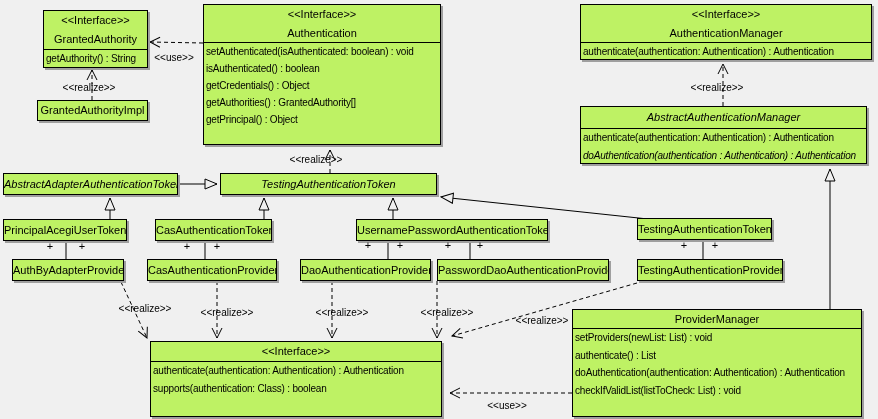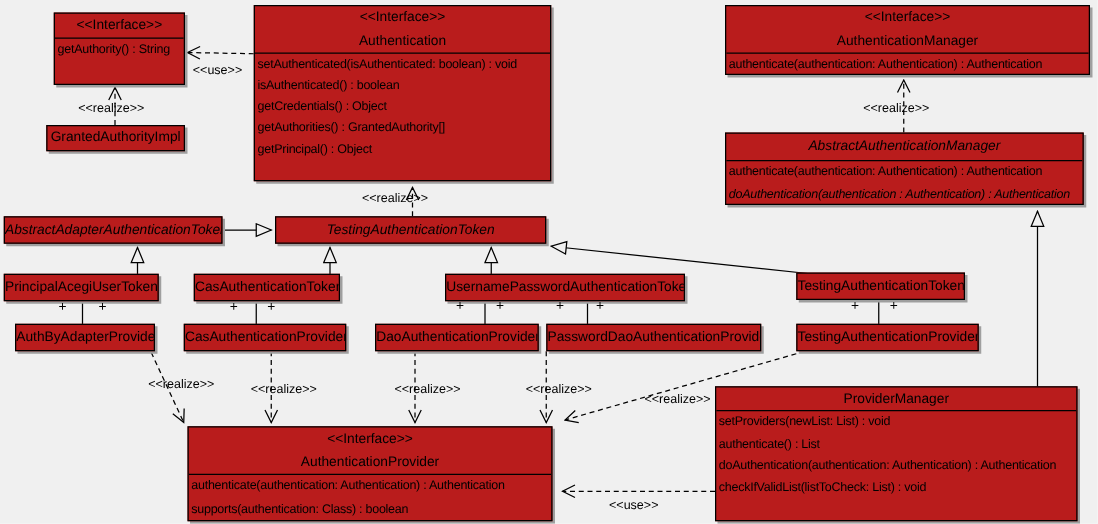--- a/index.html
+++ b/index.html
@@ -3,21 +3,21 @@
 <meta charset="utf-8">
 <style>
   html,body { margin:0; padding:0; }
   #canvas {
     position:relative; width:878px; height:419px;
     background:#f0f0f0; overflow:hidden;
     font-family:"Liberation Sans", sans-serif; color:#000;
   }
   #wires { position:absolute; left:0; top:0; width:878px; height:419px; z-index:1; }
   .box {
-    position:absolute; background:#b91c1c; border:1px solid #000;
+    position:absolute; background:#bef264; border:1px solid #000;
     box-shadow:2px 2px 0 #9f9f9f; box-sizing:border-box; overflow:hidden; z-index:2;
   }
   .head { text-align:center; }
   .stereo, .cname {
     font-size:11px; line-height:var(--hl,18.5px); height:var(--hl,18.5px);
     white-space:nowrap; overflow:hidden;
   }
   .methods { border-top:1px solid #000; }
   .mrow {
     font-size:10px; letter-spacing:-0.2px; line-height:var(--rh,17px); height:var(--rh,17px);
@@ -71,20 +71,21 @@
     <line class="edge dashed" x1="437" y1="281" x2="437" y2="338" marker-end="url(#vee)"></line>
     <line class="edge dashed" x1="637" y1="283" x2="452" y2="336" marker-end="url(#vee)"></line>
 
     <line class="edge dashed" x1="203" y1="43" x2="150" y2="42" marker-end="url(#vee)"></line>
     <line class="edge dashed" x1="572" y1="393" x2="450" y2="393" marker-end="url(#vee)"></line>
   </svg>
 
   <div class="box" style="left:43px; top:10px; width:105px; height:58px; --hl:19px; --rh:18px;">
     <div class="head">
       <div class="stereo">&lt;&lt;Interface&gt;&gt;</div>
+      <div class="cname">GrantedAuthority</div>
     </div>
     <div class="methods">
       <div class="mrow">getAuthority() : String</div>
     </div>
   </div>
 
   <div class="box" style="left:37px; top:100px; width:111px; height:21px; --hl:19px;">
     <div class="head">
         <div class="cname">GrantedAuthorityImpl</div>
       </div>
@@ -186,21 +187,20 @@
 
   <div class="box" style="left:637px; top:259px; width:146px; height:22px; --hl:20px;">
     <div class="head">
         <div class="cname">TestingAuthenticationProvider</div>
       </div>
   </div>
 
   <div class="box" style="left:150px; top:341px; width:292px; height:76px; --hl:18.5px; --rh:18.5px;">
     <div class="head">
       <div class="stereo">&lt;&lt;Interface&gt;&gt;</div>
-      <div class="cname">AuthenticationProvider</div>
     </div>
     <div class="methods">
       <div class="mrow">authenticate(authentication: Authentication) : Authentication</div>
       <div class="mrow">supports(authentication: Class) : boolean</div>
     </div>
   </div>
 
   <div class="box" style="left:572px; top:309px; width:290px; height:108px; --hl:18px; --rh:17.6px;">
     <div class="head">
         <div class="cname">ProviderManager</div>

